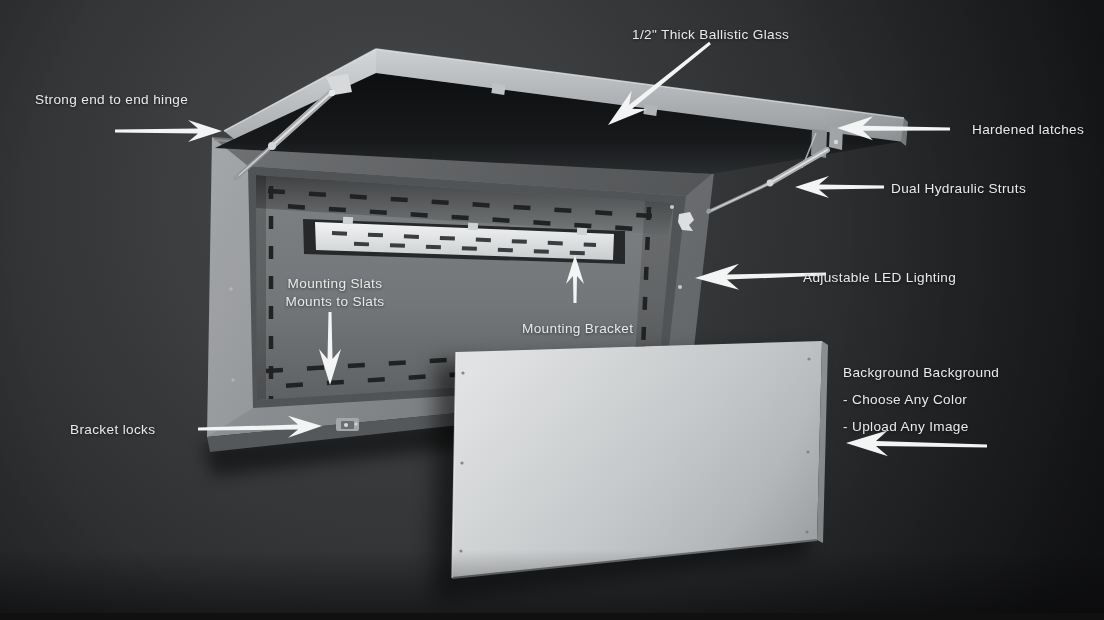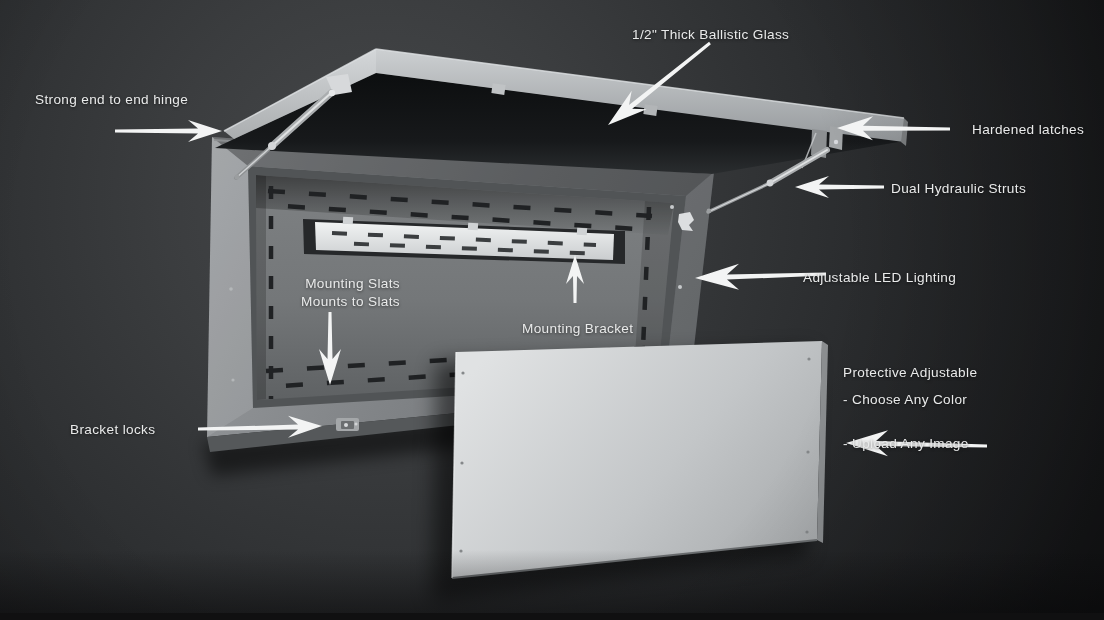--- a/index.html
+++ b/index.html
@@ -11,21 +11,21 @@
   .stage svg{position:absolute;left:0;top:0;}
   .label{
     position:absolute;
     color:#e9eaea;
     font-size:13.6px;
     line-height:1.3;
     letter-spacing:.35px;
     white-space:nowrap;
     text-shadow:0 1px 3px rgba(0,0,0,.55);
   }
-  .label.center{text-align:right;white-space:normal;}
+  .label.center{text-align:center;white-space:normal;}
 </style>
 </head>
 <body>
 
 <div class="stage">
 
 <svg width="1104" height="620" viewBox="0 0 1104 620">
   <defs>
     <radialGradient id="gWall" gradientUnits="userSpaceOnUse" cx="380" cy="200" r="780">
       <stop offset="0" stop-color="#47494b"></stop>
@@ -234,18 +234,18 @@
 <div class="label center" style="left:270px;top:275px;width:130px">
   <div>Mounting Slats</div>
   <div>Mounts to Slats</div>
 </div>
 
 <div class="label" style="left:522px;top:320px">Mounting Bracket</div>
 
 <div class="label" style="left:70px;top:421px">Bracket locks</div>
 
 <div class="label" style="left:843px;top:364px">
-  <div style="margin-bottom:9px">Protective Adjustable</div>
-  <div style="margin-bottom:27px">- Choose Any Color</div>
+  <div style="margin-bottom:9px">Background Background</div>
+  <div style="margin-bottom:10px">- Choose Any Color</div>
   <div>- Upload Any Image</div>
 </div>
 
 </div>
 
 </body></html>

